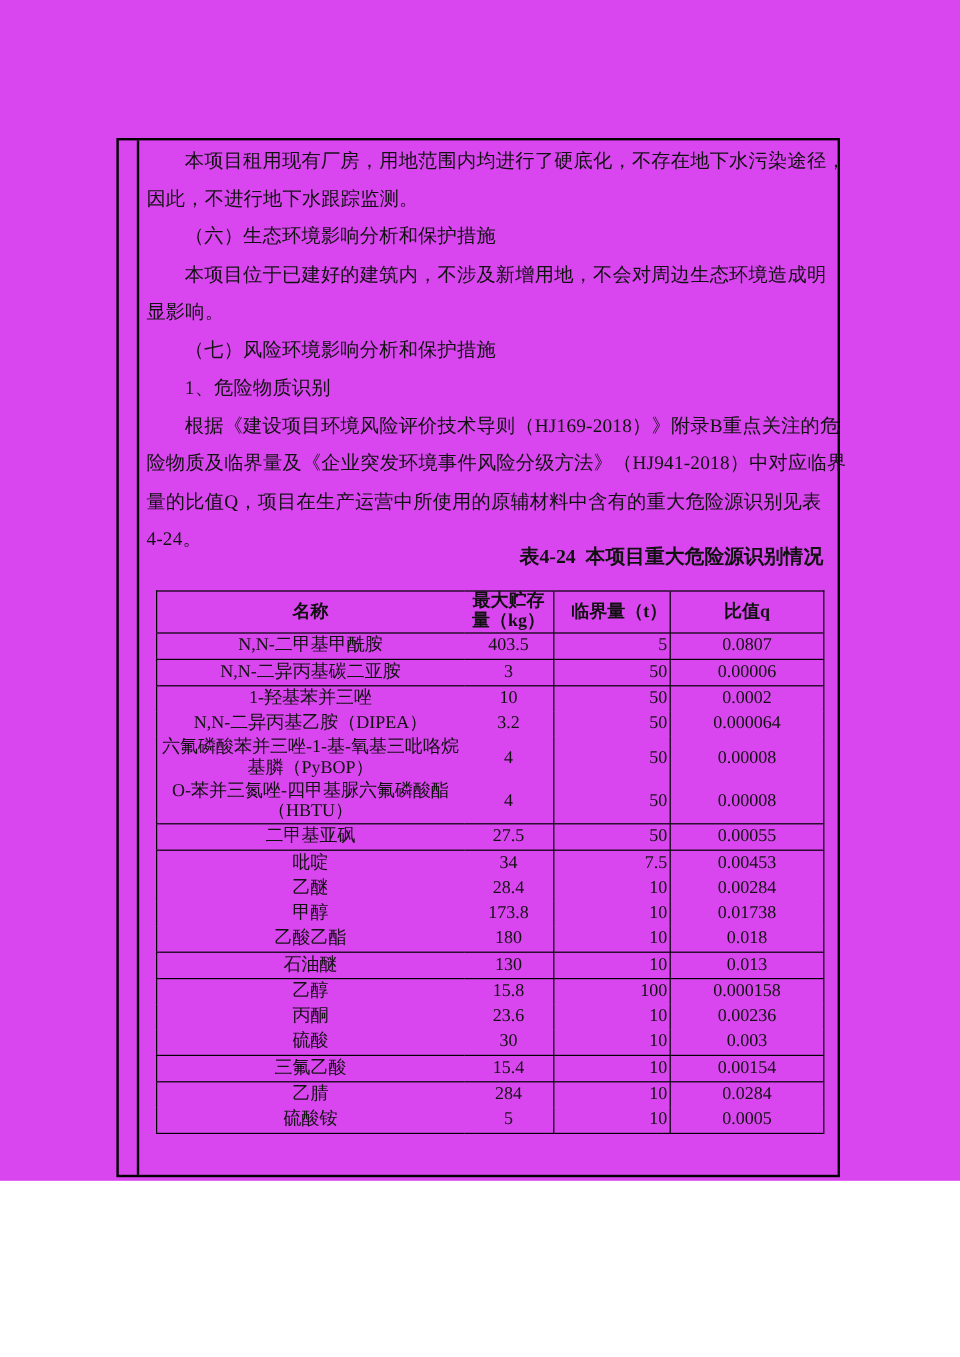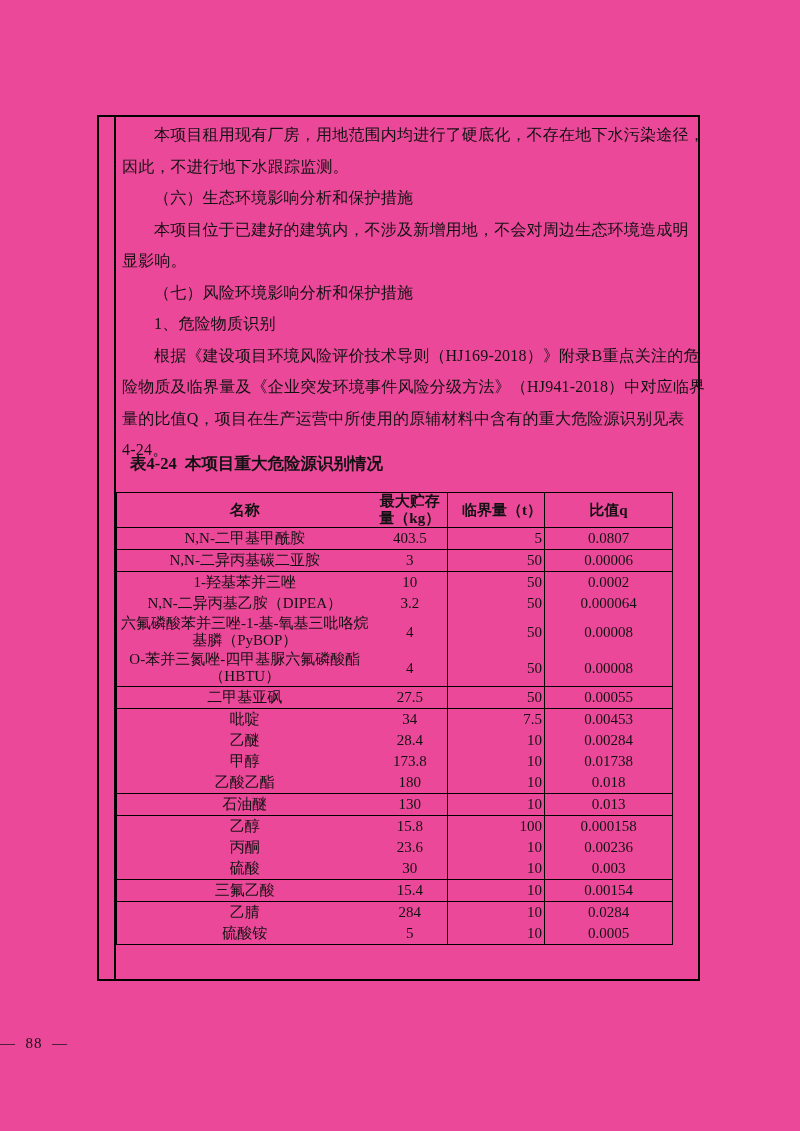--- a/index.html
+++ b/index.html
@@ -1,19 +1,19 @@
 <!DOCTYPE html>
 <html><head>
 <meta charset="utf-8">
 <style>
   html,body{margin:0;padding:0;}
   .page{
     position:relative;
-    width:800px;height:1131px;
-    background:#ec4899;
+    width:800px;height:984px;
+    background:#d946ef;
     font-family:"Liberation Serif","DejaVu Serif",serif;
     color:#111;
     overflow:hidden;
   }
   
   .frame{
     position:absolute;
     left:97px;top:115px;
     width:603px;height:866px;
     border:2px solid #000;
@@ -33,29 +33,29 @@
     letter-spacing:0.2px;
     line-height:31.5px;
   }
   .body-line{white-space:pre;}
   .body-line.indent{padding-left:32px;}
   
   .table-title{
     position:absolute;
     left:130px;top:453px;
     width:556px;
-    text-align:left;
+    text-align:right;
     font-size:16.5px;
     font-weight:bold;
     white-space:pre;
   }
   
   table.risk-table{
     position:absolute;
-    left:116px;top:492px;
+    left:130px;top:492px;
     width:556px;
     border-collapse:collapse;
     table-layout:fixed;
     font-size:15px;
   }
   table.risk-table{border:1.5px solid #000;}
   .risk-table th,.risk-table td{
     padding:0 2px;
     text-align:center;
     vertical-align:middle;

